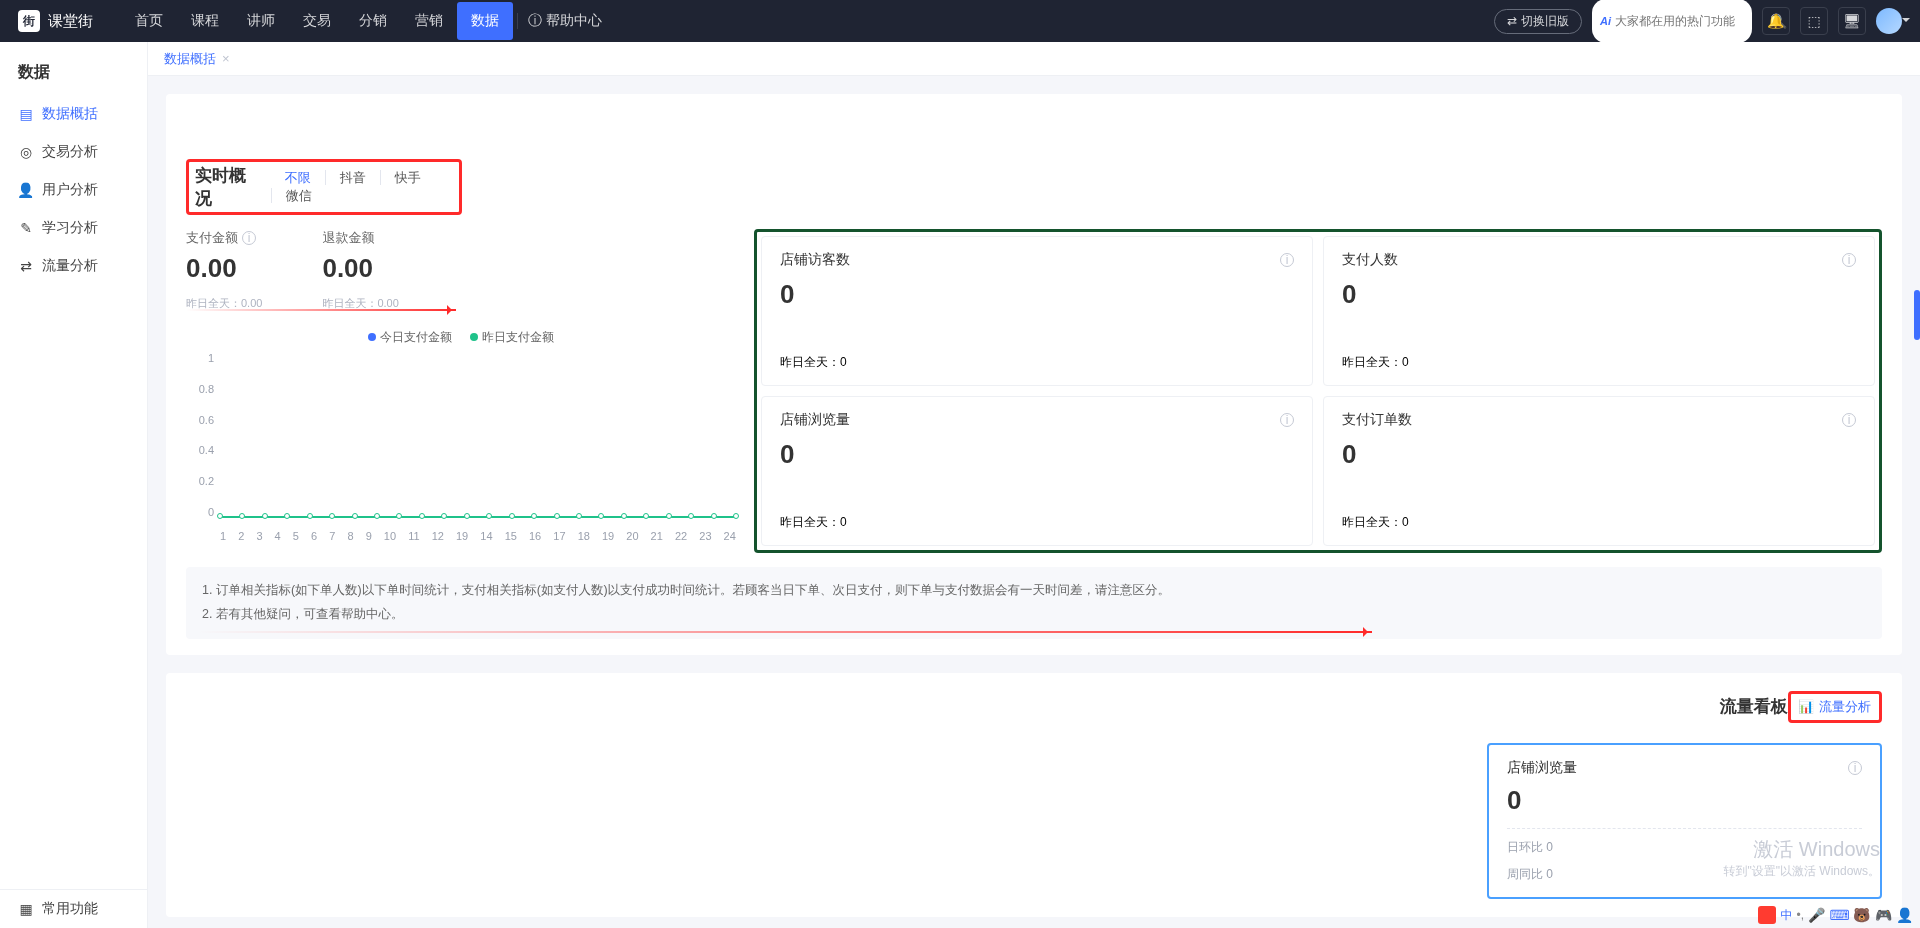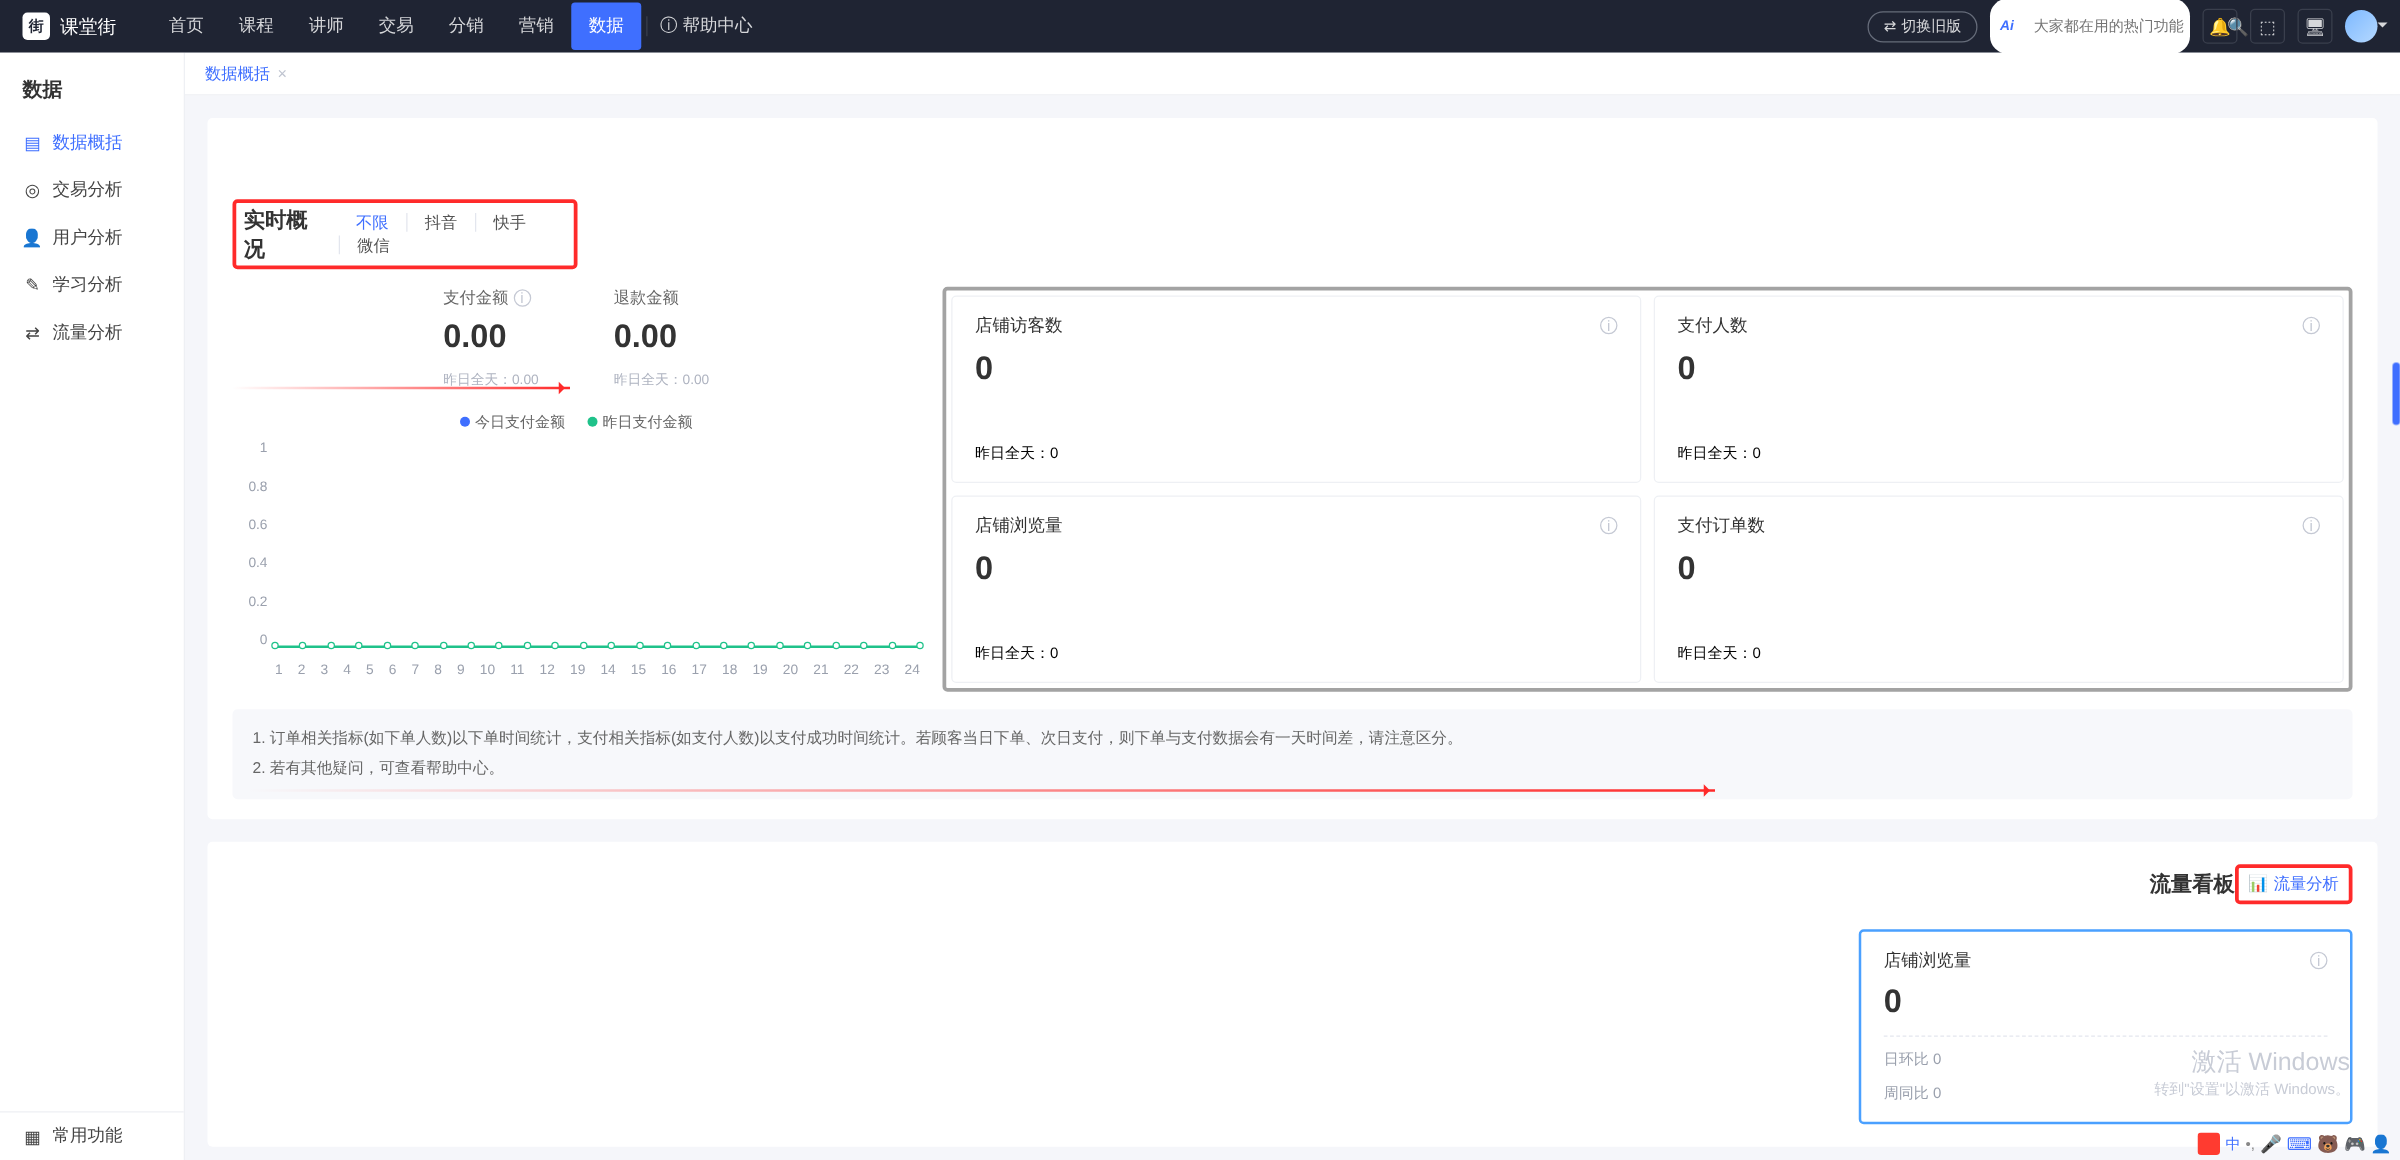--- a/index.html
+++ b/index.html
@@ -11,21 +11,21 @@
 .brand-logo { width: 22px; height: 22px; background: #fff; border-radius: 4px; display: flex; align-items: center; justify-content: center; font-weight: 700; color: #1f2433; font-size: 12px; }
 .nav-items { display: flex; align-items: center; gap: 0; }
 .nav-item { padding: 10px 14px; cursor: pointer; font-size: 14px; }
 .nav-item.active { background: #3f6fff; color: #fff; border-radius: 3px; }
 .nav-sep { width:1px; height:16px; background:#3a3f4d; margin:0 4px; }
 .help { display:flex; align-items:center; gap:4px; margin-left:6px; cursor:pointer; }
 .topnav-right { margin-left:auto; display:flex; align-items:center; gap:10px; }
 .switch-btn { border:1px solid #666c7a; border-radius:14px; padding:3px 12px; font-size:12px; display:flex; align-items:center; gap:4px; cursor:pointer; }
 .search-box { background:#fff; border-radius:14px; height:44px; display:flex; align-items:center; padding:0 8px; width:160px; }
 .ai-badge { color:#3f6fff; font-weight:700; font-size:11px; font-style:italic; margin-right:4px; }
-.search-input { border:none; outline:none; font-size:12px; flex:1; color:#be185d; background:transparent;margin-left:12px; }
+.search-input { border:none; outline:none; font-size:12px; flex:1; color:#be185d; background:transparent; }
 .search-mag { color:#999; }
 .top-icon { width:28px; height:28px; display:flex; align-items:center; justify-content:center; cursor:pointer; color:#d6d7da; border:1px solid #3a3f4d; border-radius:4px; }
 .avatar { width:26px; height:26px; border-radius:50%; background:linear-gradient(135deg,#7db9ff,#b5d8ff); position:relative; }
 .avatar::after{ content:""; position:absolute; right:-8px; top:10px; border:4px solid transparent; border-top-color:#d6d7da; }
 
 
 .shell { display:flex; height:calc(100vh - 42px); }
 .sidebar { width:148px; background:#fff; border-right:1px solid #eef0f4; padding-top:10px; display:flex; flex-direction:column; }
 .side-title { font-size:16px; font-weight:600; padding:10px 18px 12px; }
 .side-item { display:flex; align-items:center; gap:8px; padding:10px 18px; font-size:14px; color:#444; cursor:pointer; }
@@ -44,41 +44,41 @@
 .panel { background:#fff; border-radius:4px; padding:18px 20px 16px; position:relative; }
 .rt-header { display:flex; align-items:center; gap:0; margin-bottom:14px; border:3px solid #ff2a2a; border-radius:4px; padding:2px 2px; width:276px;margin-top:47px; }
 .rt-header-inner { display:flex; align-items:center; gap:0; }
 .rt-title { font-weight:700; font-size:17px; margin-right:18px; padding-left:4px; }
 .filter-item { font-size:13px; padding:0 14px; cursor:pointer; color:#555; border-left:1px solid #e3e6ee; }
 .filter-item:first-of-type { border-left:none; }
 .filter-item.active { color:#3f6fff; }
 
 .rt-body { display:flex; gap:18px; align-items:flex-start; }
 .rt-left { width:550px; }
-.metrics-row { display:flex; gap:60px;justify-content:center; }
+.metrics-row { display:flex; gap:60px; }
 .metric { }
 .metric-label { font-size:13px; color:#666; display:flex; align-items:center; gap:4px; }
 .info-ic { color:#c5c9d4; font-size:12px; border:1px solid #c5c9d4; border-radius:50%; width:14px; height:14px; display:inline-flex; align-items:center; justify-content:center; }
 .metric-value { font-size:26px; font-weight:700; margin-top:6px; }
 .metric-sub { font-size:11px; color:#aeb3c0; margin-top:12px; }
 .arrow-line { height:2px; background:linear-gradient(to right, rgba(255,42,42,0), #ff2a2a); position:relative; margin-top:-2px; width:270px; margin-left:0; }
 .arrow-line::after { content:""; position:absolute; right:-1px; top:-4px; border:5px solid transparent; border-left-color:#ff2a2a; }
 
 .legend { display:flex; justify-content:center; gap:18px; font-size:12px; color:#666; margin-top:18px; }
 .legend .dot { width:8px; height:8px; border-radius:50%; display:inline-block; margin-right:4px; }
 .dot.blue{ background:#3f6fff; } .dot.green{ background:#1fc28a; }
 
 .chart { position:relative; height:190px; margin-top:6px; }
 .y-axis { position:absolute; left:0; top:0; bottom:24px; width:28px; display:flex; flex-direction:column; justify-content:space-between; text-align:right; font-size:11px; color:#9aa0ad; }
 .plot { position:absolute; left:34px; right:0; top:0; bottom:24px; }
 .x-axis { position:absolute; left:34px; right:0; bottom:0; display:flex; justify-content:space-between; font-size:11px; color:#9aa0ad; }
 .flatline { position:absolute; left:0; right:0; bottom:0; height:2px; background:#1fc28a; }
 .flatline .pt { position:absolute; width:6px; height:6px; border-radius:50%; background:#fff; border:1.5px solid #1fc28a; top:-3px; transform:translateX(-50%); }
 
-.rt-right { flex:1; border:3px solid #a3a3a3; border-radius:4px; padding:4px; }
+.rt-right { flex:1; border:3px solid #14532d; border-radius:4px; padding:4px; }
 .cards { display:grid; grid-template-columns:1fr 1fr; gap:10px; }
 .card { border:1px solid #eef0f4; border-radius:4px; padding:14px 18px; min-height:150px; display:flex; flex-direction:column; position:relative; }
 .card-head { display:flex; justify-content:space-between; align-items:center; color:#333; font-size:14px; }
 .card-value { font-size:26px; font-weight:700; margin-top:10px; }
 .card-sub { font-size:12px; color:#000000; margin-top:auto; }
 
 .notes { margin-top:14px; background:#f7f8fb; border-radius:4px; padding:12px 16px; font-size:12.5px; color:#666; line-height:1.9; position:relative; }
 .notes .arrow2 { position:absolute; left:12px; right:510px; bottom:6px; height:2px; background:linear-gradient(to right, rgba(255,42,42,0), #ff2a2a); }
 .notes .arrow2::after { content:""; position:absolute; right:-1px; top:-4px; border:5px solid transparent; border-left-color:#ff2a2a; }
 

